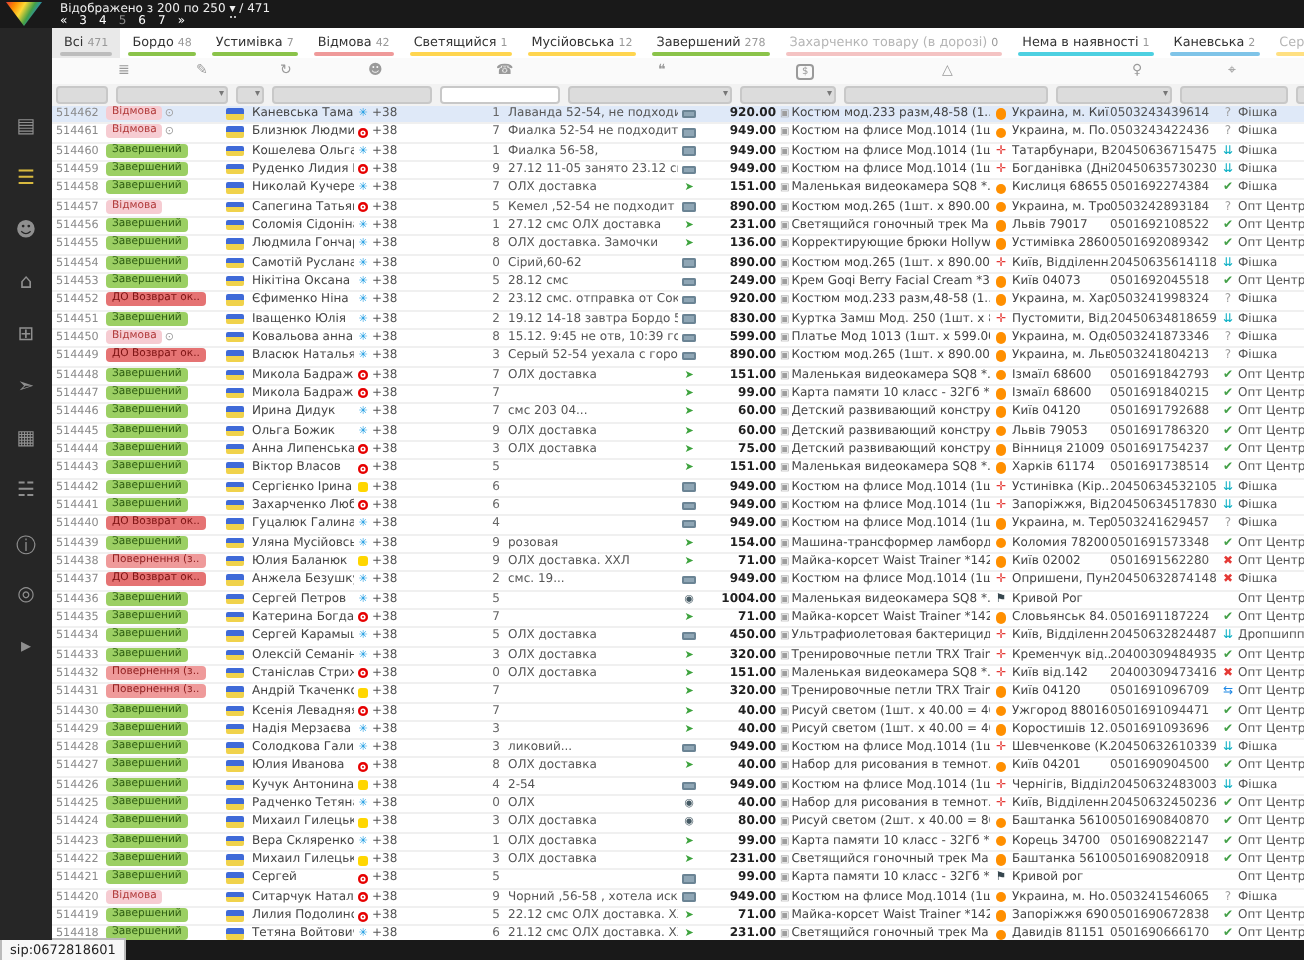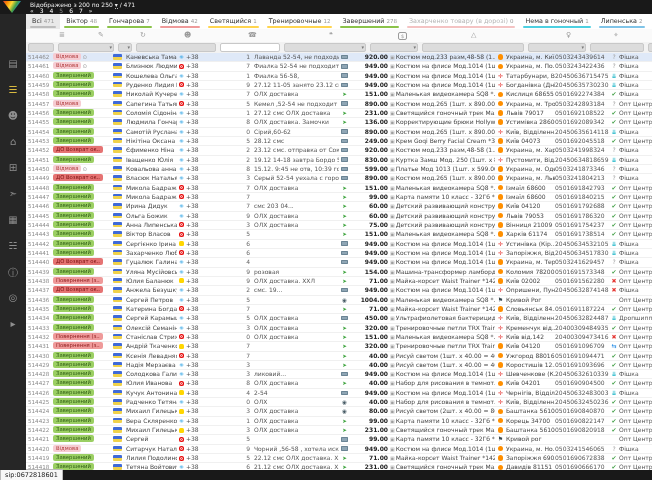--- a/index.html
+++ b/index.html
@@ -126,53 +126,53 @@
     <div class="side-ic " style="top:278px">◎</div>
     <div class="side-ic " style="top:304px">▸</div>
   </div>
 
 <div class="tabbar" id="tabbar">
     <div class="tab active ">
        <span>Всі</span><span class="cnt">471</span>
        <span class="ul" style="background:#bdbdbd"></span>
      </div>
     <div class="tab  ">
-       <span>Віктор</span><span class="cnt">48</span>
+       <span>Бордо</span><span class="cnt">48</span>
        <span class="ul" style="background:#8bc34a"></span>
      </div>
     <div class="tab  ">
-       <span>Гончарова</span><span class="cnt">7</span>
+       <span>Устимівка</span><span class="cnt">7</span>
        <span class="ul" style="background:#8bc34a"></span>
      </div>
     <div class="tab  ">
        <span>Відмова</span><span class="cnt">42</span>
        <span class="ul" style="background:#ef9a9a"></span>
      </div>
     <div class="tab  ">
        <span>Светящийся</span><span class="cnt">1</span>
        <span class="ul" style="background:#ffd54f"></span>
      </div>
     <div class="tab  ">
-       <span>Тренировочные</span><span class="cnt">12</span>
+       <span>Мусійовська</span><span class="cnt">12</span>
        <span class="ul" style="background:#ffd54f"></span>
      </div>
     <div class="tab  ">
        <span>Завершений</span><span class="cnt">278</span>
        <span class="ul" style="background:#8bc34a"></span>
      </div>
     <div class="tab  dim">
        <span>Захарченко товару (в дорозі)</span><span class="cnt">0</span>
        <span class="ul" style="background:#f4c3c3"></span>
      </div>
     <div class="tab  ">
-       <span>Нема в гоночный</span><span class="cnt">1</span>
+       <span>Нема в наявності</span><span class="cnt">1</span>
        <span class="ul" style="background:#4dd0e1"></span>
      </div>
     <div class="tab  ">
-       <span>Липенська</span><span class="cnt">2</span>
+       <span>Каневська</span><span class="cnt">2</span>
        <span class="ul" style="background:#7fc4e8"></span>
      </div>
     <div class="tab  dim">
        <span>Сервіси</span>
        <span class="ul" style="background:#ffe082"></span>
      </div>
   </div>
 
 <div class="colhead" id="colhead">
     <span class="" style="left:33px">≣</span>

